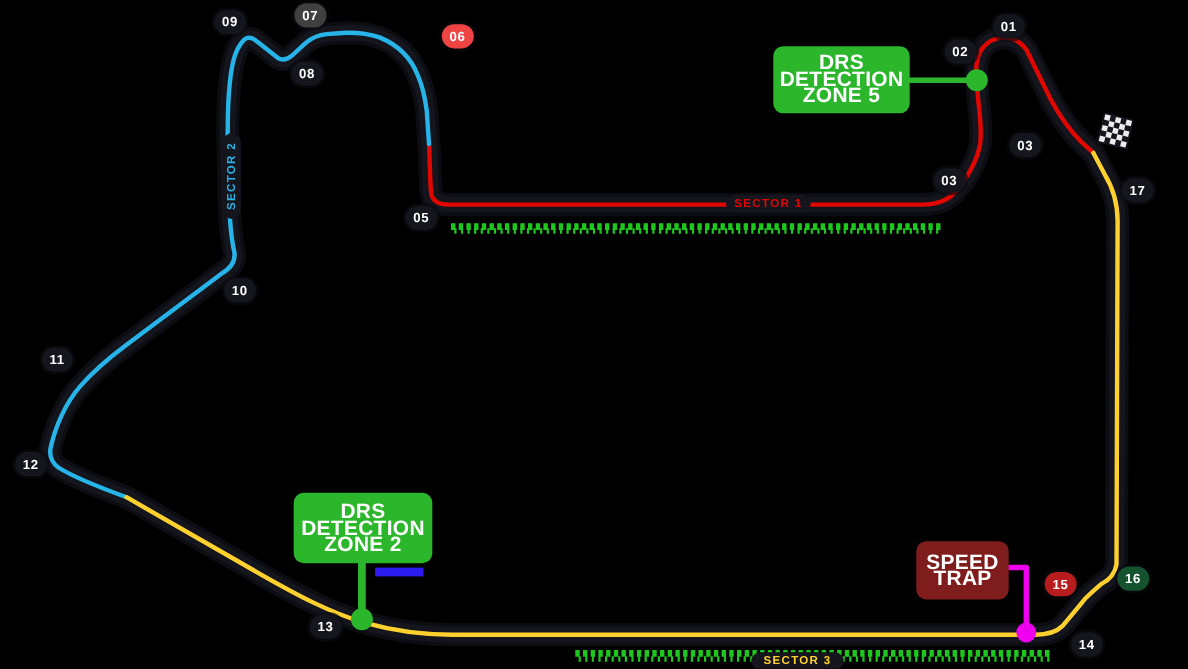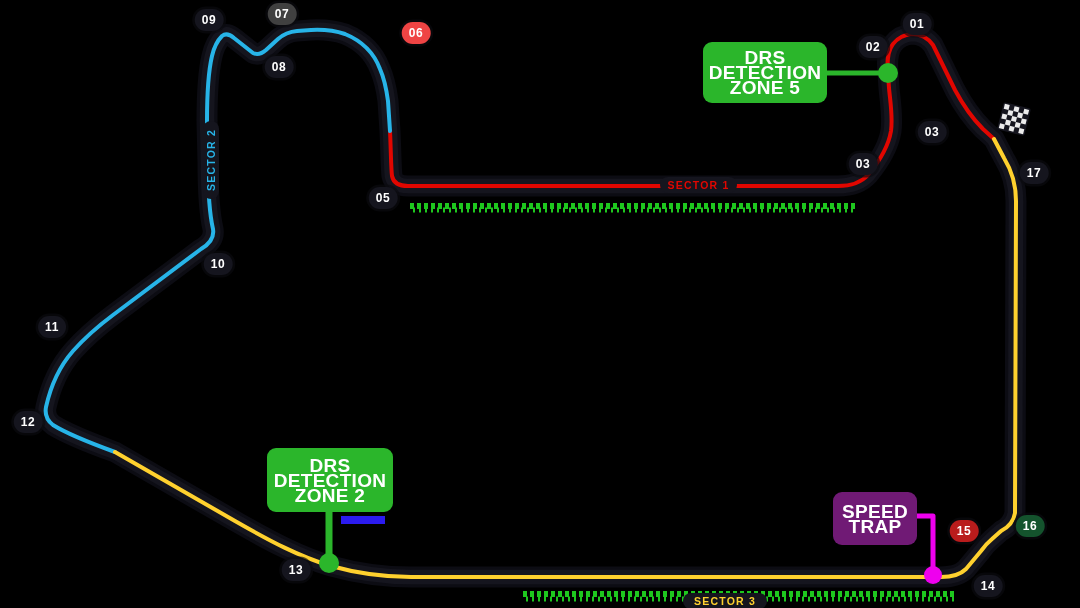--- a/index.html
+++ b/index.html
@@ -98,20 +98,20 @@
   <div class="callout" style="left: 703px; top: 42px; width: 124px; height: 61px; background: rgb(43, 182, 43); color: rgb(255, 255, 255);">
     <span>DRS</span>
     <span>DETECTION</span>
     <span>ZONE 5</span>
   </div>
   <div class="callout" style="left: 267px; top: 448px; width: 126px; height: 64px; background: rgb(43, 182, 43); color: rgb(255, 255, 255);">
     <span>DRS</span>
     <span>DETECTION</span>
     <span>ZONE 2</span>
   </div>
-  <div class="callout" style="left: 833px; top: 492px; width: 84px; height: 53px; background: #701a75; color: rgb(255, 255, 255);">
+  <div class="callout" style="left: 833px; top: 492px; width: 84px; height: 53px; background: #7f1d1d; color: rgb(255, 255, 255);">
     <span>SPEED</span>
     <span>TRAP</span>
   </div>
 
   <div class="blue-mark" style="background: rgb(43, 27, 240);"></div>
 
 </div>
 
 </body></html>

